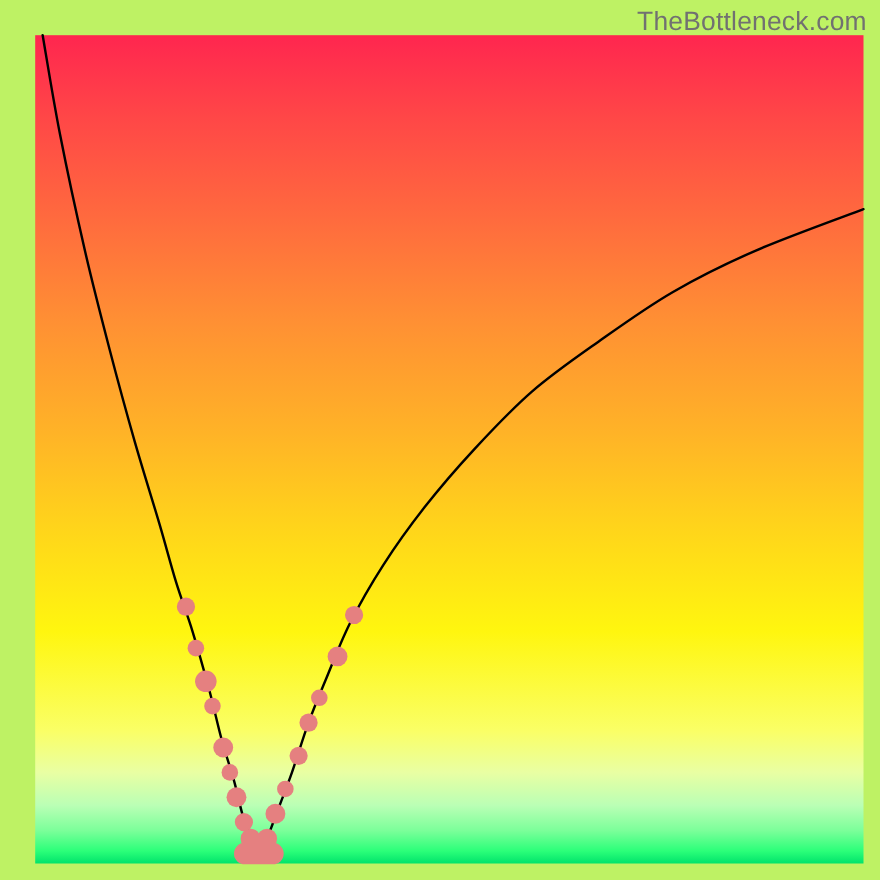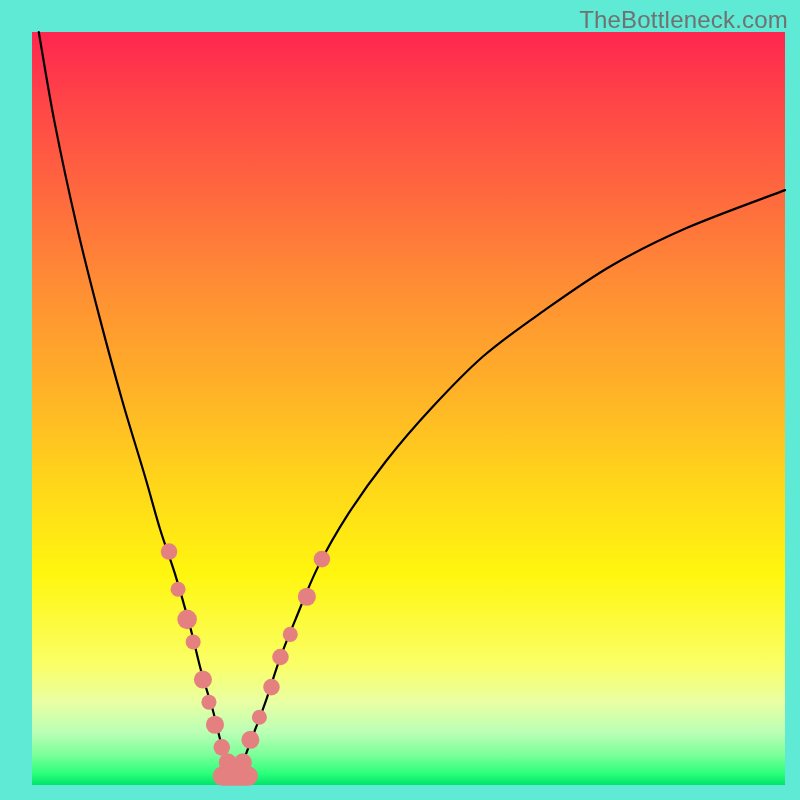--- a/index.html
+++ b/index.html
@@ -8,21 +8,21 @@
     width: 800px;
     height: 800px;
     overflow: hidden;
     background: #000;
     font-family: Arial, Helvetica, sans-serif;
   }
   .frame {
     position: absolute;
     left: 0; top: 0;
     width: 800px; height: 800px;
-    background: #5eead4;
+    background: #bef264;
   }
   .plot {
     position: absolute;
     left: 32px;
     top: 32px;
     width: 753px;
     height: 753px;
     background: linear-gradient(
       to bottom,
       #ff264f 0%,

